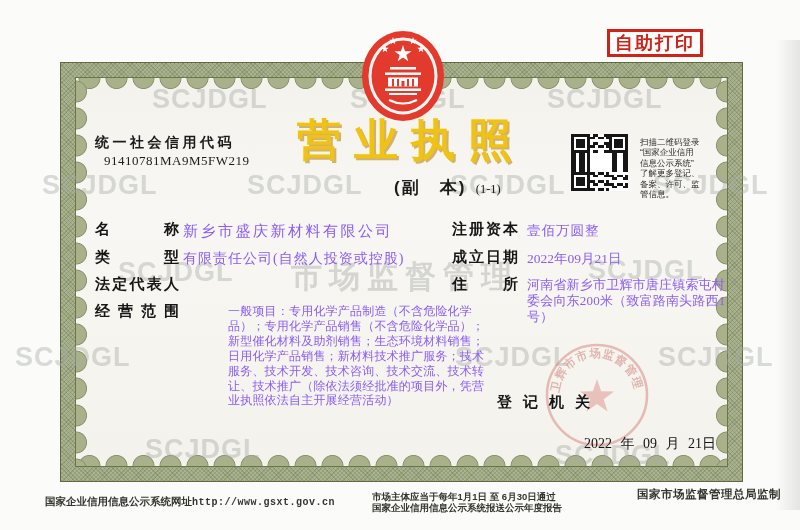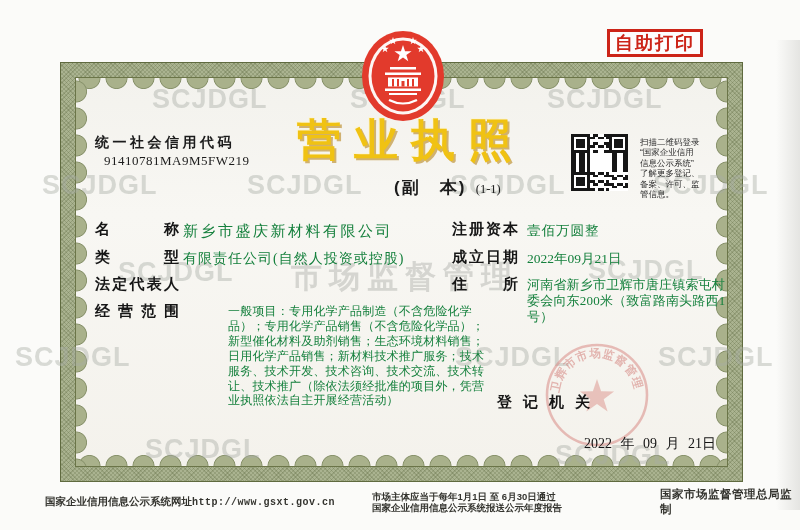--- a/index.html
+++ b/index.html
@@ -42,38 +42,38 @@
   .subtitle .fb{font-size:17px;font-weight:bold;letter-spacing:2px;margin-left:20px;}
   .subtitle .ci{font-size:12.5px;font-family:"Liberation Serif",serif;margin-left:5px;}
   
   .qr{position:absolute;left:571px;top:134px;width:57px;height:57px;z-index:3;background:#fff;
       display:grid;grid-template-columns:repeat(21,1fr);grid-template-rows:repeat(21,1fr);}
   .qr div.on{background:#161616;}
   .qrnote{position:absolute;left:640px;top:137px;width:80px;z-index:3;font-size:8.5px;line-height:10.4px;color:#2b2b2b;}
   
   .flabel{position:absolute;font-size:15px;font-weight:bold;color:#161616;z-index:3;
           text-align:justify;text-align-last:justify;line-height:1.1;font-family:Liberation Serif, serif;}
-  .fvalue{position:absolute;color:#15803d;z-index:3;
+  .fvalue{position:absolute;color:#8b5cf6;z-index:3;
           font-family:"Liberation Serif","DejaVu Serif",serif;}
   .v-name{font-size:15px;letter-spacing:2.5px;}
   .v-type{font-size:14px;letter-spacing:1px;}
   .v-legal{font-size:14px;letter-spacing:1px;}
   .v-scope{font-size:12px;line-height:14.9px;letter-spacing:.2px;margin-left:45px;}
   .v-cap{font-size:13.5px;letter-spacing:1px;}
   .v-date{font-size:13.5px;}
   .v-addr{font-size:13px;line-height:15.8px;letter-spacing:.2px;}
   .issue-date{position:absolute;left:584px;top:435px;z-index:3;font-size:14px;word-spacing:5px;
               font-family:"Liberation Serif","DejaVu Serif",serif;color:#141414;white-space:nowrap;}
   .seal{position:absolute;left:543px;top:341px;width:108px;height:108px;z-index:2;opacity:.85;}
   
   .foot{position:absolute;color:#34342f;z-index:3;}
   .foot-left{left:45px;top:495px;font-size:10.5px;font-weight:bold;white-space:nowrap;}
   .foot-left .url{font-family:"Liberation Mono","DejaVu Sans Mono",monospace;font-weight:bold;font-size:10px;letter-spacing:.5px;}
   .foot-mid{left:372px;top:491px;font-size:9.5px;font-weight:bold;line-height:11px;}
-  .foot-right{left:637px;top:487px;font-size:11.5px;font-weight:bold;letter-spacing:.5px;margin-left:23px;}
+  .foot-right{left:637px;top:487px;font-size:11.5px;font-weight:bold;letter-spacing:.5px;}
 </style>
 </head>
 <body>
 
 <div class="page">
 
   <div class="frame">
     <div class="paper">
       <div class="sc t"></div>
       <div class="sc b"></div>

